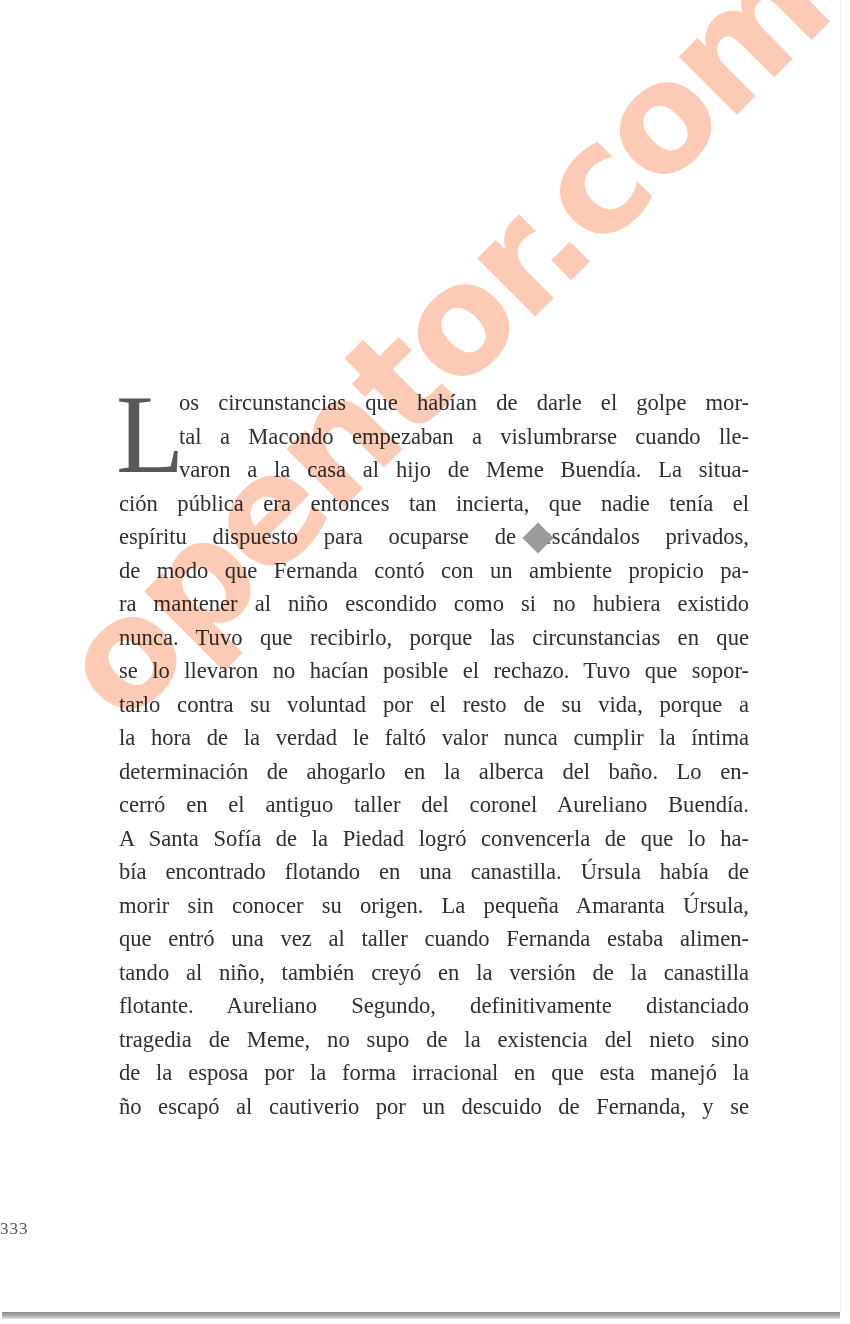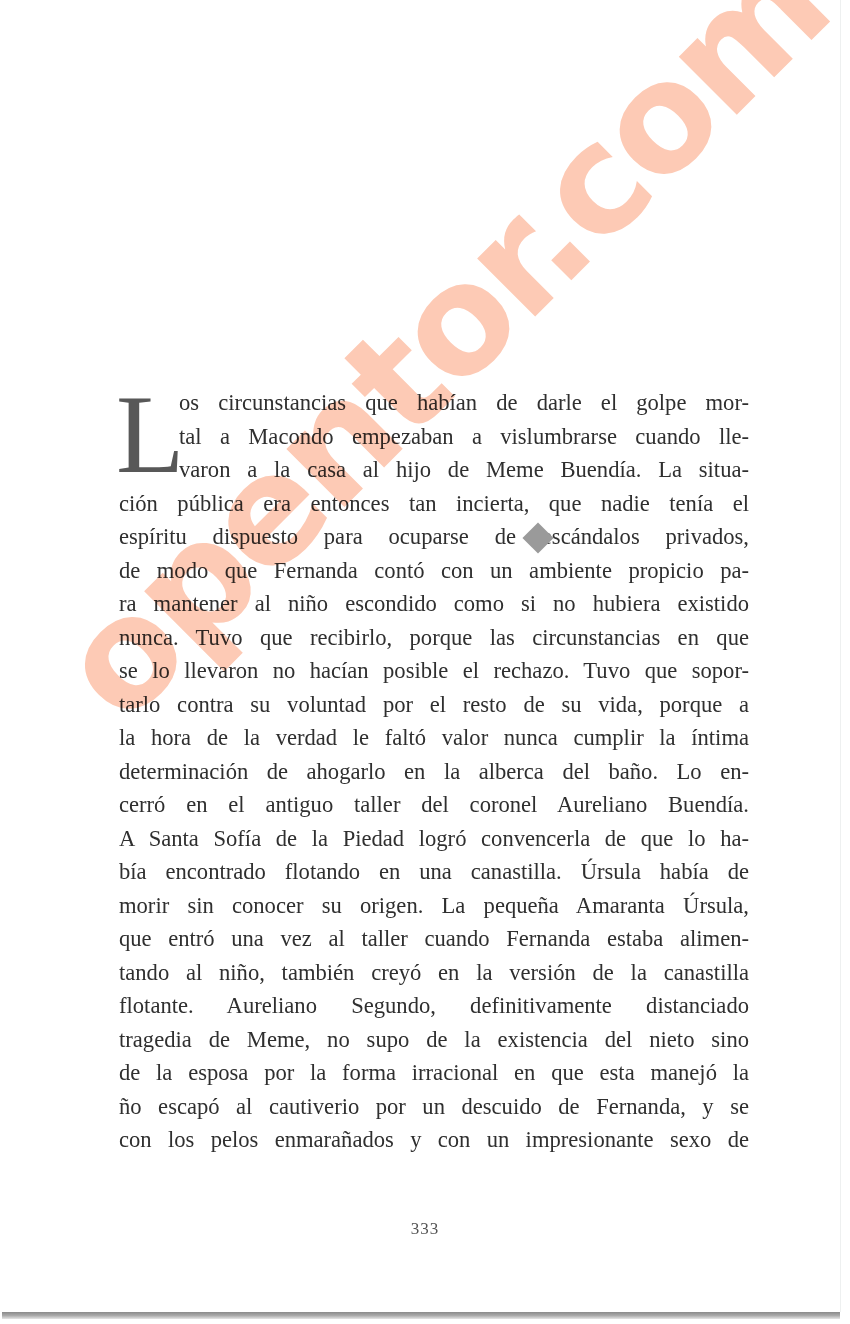--- a/index.html
+++ b/index.html
@@ -71,21 +71,21 @@
       line-height: 92px;
       color: #585858;
       font-weight: normal;
       z-index: 2;
     }
     .page-number {
       position: absolute;
       left: 0;
       width: 850px;
       top: 1219px;
-      text-align: center;
+      text-align: left;
       font-family: "Liberation Serif", "DejaVu Serif", serif;
       font-size: 17px;
       color: #555555;
       letter-spacing: 1px;
     }
     .watermark {
       position: absolute;
       left: 25px;
       top: 630px;
       font-family: "DejaVu Sans", "Liberation Sans", sans-serif;
@@ -135,21 +135,20 @@
     <span class="line">cerró en el antiguo taller del coronel Aureliano Buendía.</span>
     <span class="line">A Santa Sofía de la Piedad logró convencerla de que lo ha-</span>
     <span class="line">bía encontrado flotando en una canastilla. Úrsula había de</span>
     <span class="line">morir sin conocer su origen. La pequeña Amaranta Úrsula,</span>
     <span class="line">que entró una vez al taller cuando Fernanda estaba alimen-</span>
     <span class="line">tando al niño, también creyó en la versión de la canastilla</span>
     <span class="line">flotante. Aureliano Segundo, definitivamente distanciado</span>
     <span class="line">tragedia de Meme, no supo de la existencia del nieto sino</span>
     <span class="line">de la esposa por la forma irracional en que esta manejó la</span>
     <span class="line">ño escapó al cautiverio por un descuido de Fernanda, y se</span>
-    <span class="line last">con los pelos enmarañados y con un impresionante sexo de</span>
   </div>
 
   <div class="watermark">opentor.com</div>
 </div>
 
 <div class="page-number">333</div>
 <div class="page-shadow"></div>
 <div class="right-edge"></div>
 
 </body></html>

